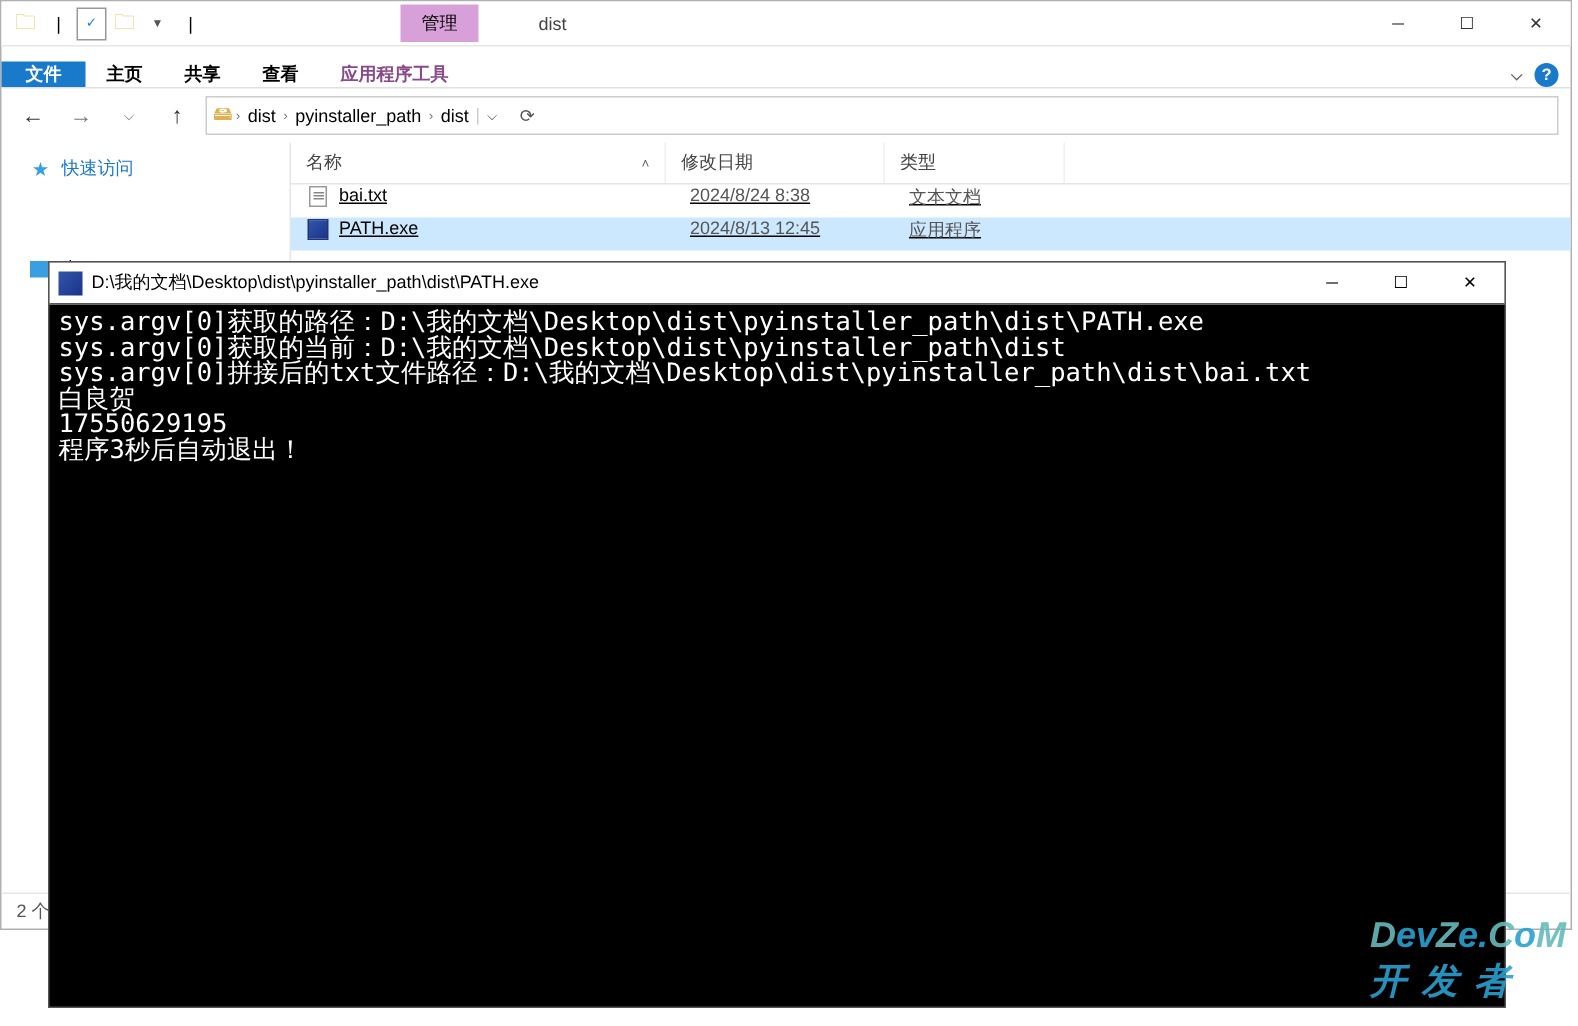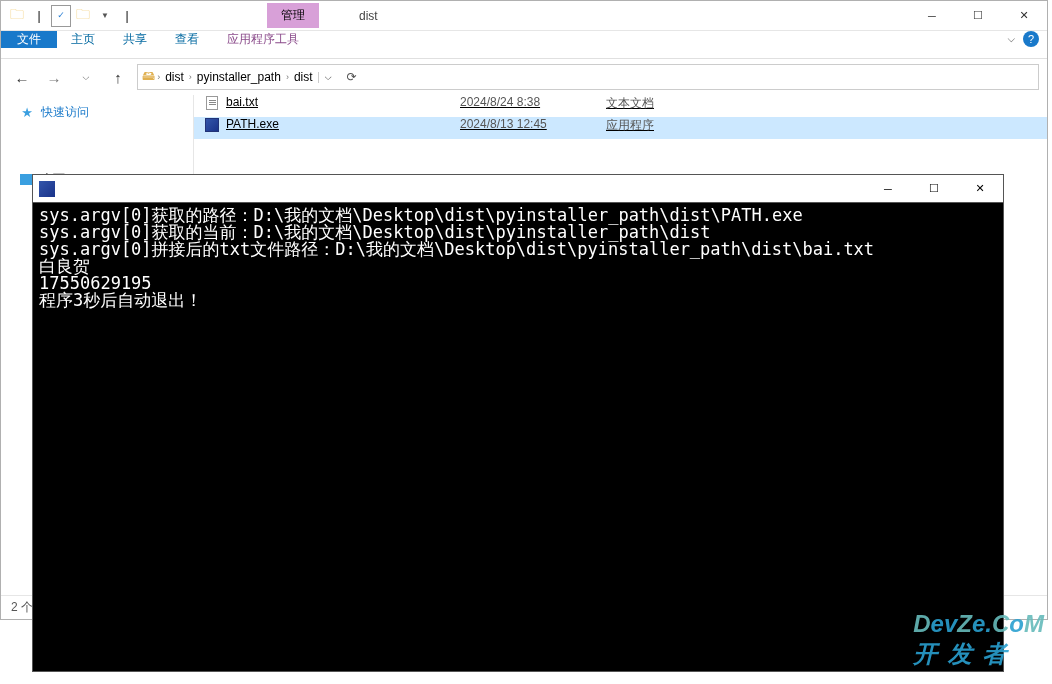--- a/index.html
+++ b/index.html
@@ -14,23 +14,23 @@
     .qat-icon { width: 20px; height: 22px; display: flex; align-items: center; justify-content: center; font-size: 12px; }
     .qat-folder { color: #f0c868; font-size: 14px; }
     .qat-check { color: #2a7fd4; border: 1px solid #999; padding: 0 1px; font-size: 9px; line-height: 11px; }
     .qat-dd { color: #555; font-size: 8px; }
     .contextual-tab { background: #d8a0d8; padding: 4px 14px; font-size: 12px; margin-left: 130px; }
     .title-text { margin-left: 40px; font-size: 12px; color: #444; }
     .win-controls { margin-left: auto; display: flex; }
     .win-btn { width: 46px; height: 30px; display: flex; align-items: center; justify-content: center; font-size: 11px; color: #333; }
     
     
-    .ribbon { height: 28px; display: flex; align-items: flex-start; border-bottom: 1px solid #e0e0e0; font-size: 12px; }
+    .ribbon { height: 28px; display: flex; align-items: flex-end; border-bottom: 1px solid #e0e0e0; font-size: 12px; font-weight: bold; }
     .ribbon-file { background: #1979ca; color: #fff; padding: 0 16px; display: flex; align-items: center; }
-    .ribbon-tab { padding: 0 14px; display: flex; align-items: center; color: #0369a1; }
+    .ribbon-tab { padding: 0 14px; display: flex; align-items: center; color: #000000; }
     .ribbon-tab.contextual { color: #8a4a8a; }
     .ribbon-right { margin-left: auto; display: flex; align-items: center; padding-right: 8px; gap: 8px; }
     .ribbon-caret { font-size: 10px; color: #666; }
     .help-icon { width: 16px; height: 16px; border-radius: 50%; background: #1979ca; color: #fff; display: flex; align-items: center; justify-content: center; font-size: 11px; }
     
     
     .addr-row { height: 36px; display: flex; align-items: center; padding: 0 8px; gap: 6px; }
     .nav-btn { width: 26px; height: 26px; display: flex; align-items: center; justify-content: center; color: #777; font-size: 15px; }
     .nav-btn.enabled { color: #333; }
     .addr-bar { flex: 1; height: 26px; border: 1px solid #ccc; display: flex; align-items: center; padding: 0 4px; font-size: 12px; gap: 2px; }
@@ -158,20 +158,28 @@
         <span class="pin">📌</span>
       </div>
       <div class="side-item" style="padding-left:34px;">
         <span class="side-icon" style="color:#3a9fe0;">⬇</span>
         <span>下载</span>
         <span class="pin">📌</span>
       </div>
     </div>
 
     <div class="file-area">
+      <div class="columns">
+        <div class="col col-name">
+          <span>名称</span>
+          <span class="col-sort">˄</span>
+        </div>
+        <div class="col col-date">修改日期</div>
+        <div class="col col-type">类型</div>
+      </div>
 
       <div class="file-row">
         <div class="file-icon">
             <div class="txt-icon"></div>
           </div>
         <div class="file-name">bai.txt</div>
         <div class="file-date">2024/8/24 8:38</div>
         <div class="file-type">文本文档</div>
       </div>
       <div class="file-row selected">
@@ -186,20 +194,21 @@
   </div>
 
   <div class="statusbar">
     <span>2 个项目</span>
   </div>
 </div>
 
 <div class="console">
   <div class="console-title">
     <span class="console-ico"></span>
+    <span>D:\我的文档\Desktop\dist\pyinstaller_path\dist\PATH.exe</span>
     <div class="console-controls">
       <div class="con-btn">─</div>
       <div class="con-btn">☐</div>
       <div class="con-btn">✕</div>
     </div>
   </div>
   <div class="console-body" id="console-body">sys.argv[0]获取的路径：D:\我的文档\Desktop\dist\pyinstaller_path\dist\PATH.exe
 sys.argv[0]获取的当前：D:\我的文档\Desktop\dist\pyinstaller_path\dist
 sys.argv[0]拼接后的txt文件路径：D:\我的文档\Desktop\dist\pyinstaller_path\dist\bai.txt
 白良贺

